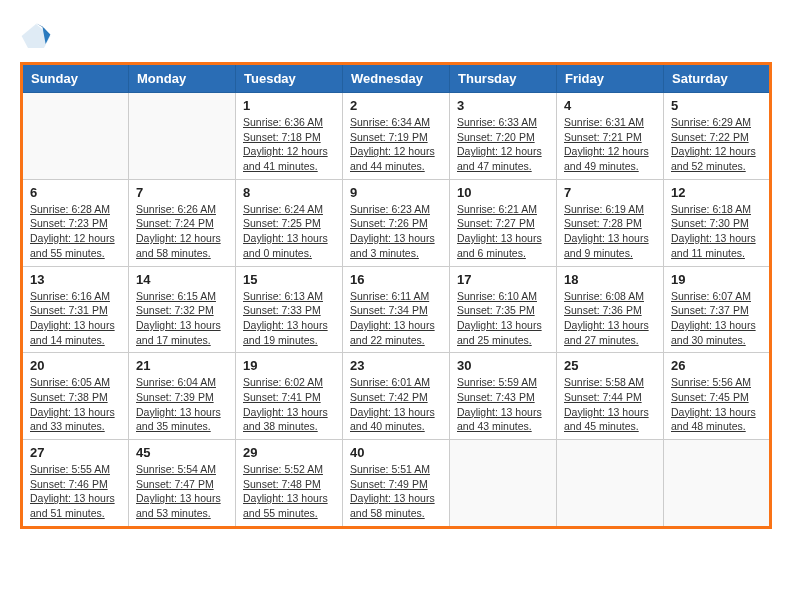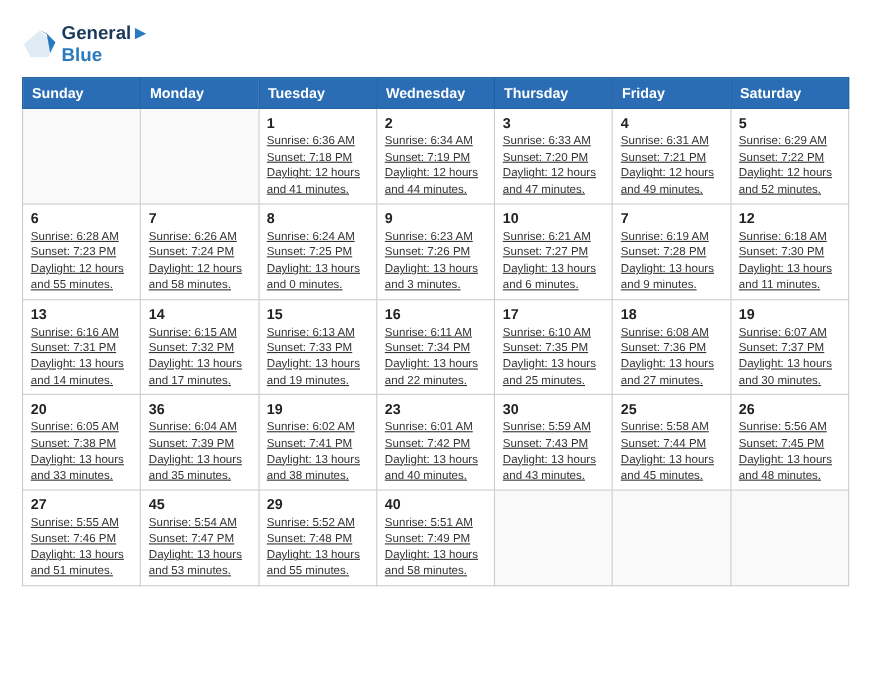--- a/index.html
+++ b/index.html
@@ -33,21 +33,21 @@
       font-weight: bold;
       color: #1a3a5c;
     }
     .subtitle {
       font-size: 16px;
       color: #333;
     }
     .calendar {
       width: 100%;
       border-collapse: collapse;
-      border: 1px solid #f97316;
+      border: 3px solid #f97316;
     }
     .calendar th {
       background: #2a6db5;
       color: #fff;
       font-size: 13px;
       font-weight: bold;
       padding: 6px 8px;
       text-align: left;
       border: 1px solid #2260a0;
     }
@@ -82,24 +82,20 @@
 <body>
 
 <div class="header-area">
   <div class="logo">
     <svg class="logo-icon" viewBox="0 0 40 40" xmlns="http://www.w3.org/2000/svg">
       <rect x="0" y="0" width="40" height="40" fill="white"></rect>
       <polygon points="20,5 38,20 30,35 10,35 2,20" fill="#2a7abf" opacity="0.15"></polygon>
       <polygon points="28,8 38,18 32,30" fill="#2a7abf"></polygon>
       <polygon points="20,4 30,10 38,20 28,8" fill="#1a5fa0"></polygon>
     </svg>
-    <div>
-      <div style="font-size:17px;font-weight:bold;color:#1a3a5c;">General<span style="color:#2a7abf;">►</span></div>
-      <div style="font-size:17px;font-weight:bold;color:#2a7abf;">Blue</div>
-    </div>
   </div>
   <div class="title-area">
     <div class="main-title"></div>
     <div class="subtitle"></div>
   </div>
 </div>
 
 <table class="calendar">
   <thead>
     <tr>
@@ -196,21 +192,21 @@
           <span class="day-number">19</span>
           <div class="day-detail">Sunrise: 6:07 AM<br>Sunset: 7:37 PM<br>Daylight: 13 hours and 30 minutes.</div>
         </td>
       </tr>
       <tr>
         <td>
           <span class="day-number">20</span>
           <div class="day-detail">Sunrise: 6:05 AM<br>Sunset: 7:38 PM<br>Daylight: 13 hours and 33 minutes.</div>
         </td>
         <td>
-          <span class="day-number">36</span>
+          <span class="day-number">21</span>
           <div class="day-detail">Sunrise: 6:04 AM<br>Sunset: 7:39 PM<br>Daylight: 13 hours and 35 minutes.</div>
         </td>
         <td>
           <span class="day-number">19</span>
           <div class="day-detail">Sunrise: 6:02 AM<br>Sunset: 7:41 PM<br>Daylight: 13 hours and 38 minutes.</div>
         </td>
         <td>
           <span class="day-number">23</span>
           <div class="day-detail">Sunrise: 6:01 AM<br>Sunset: 7:42 PM<br>Daylight: 13 hours and 40 minutes.</div>
         </td>

